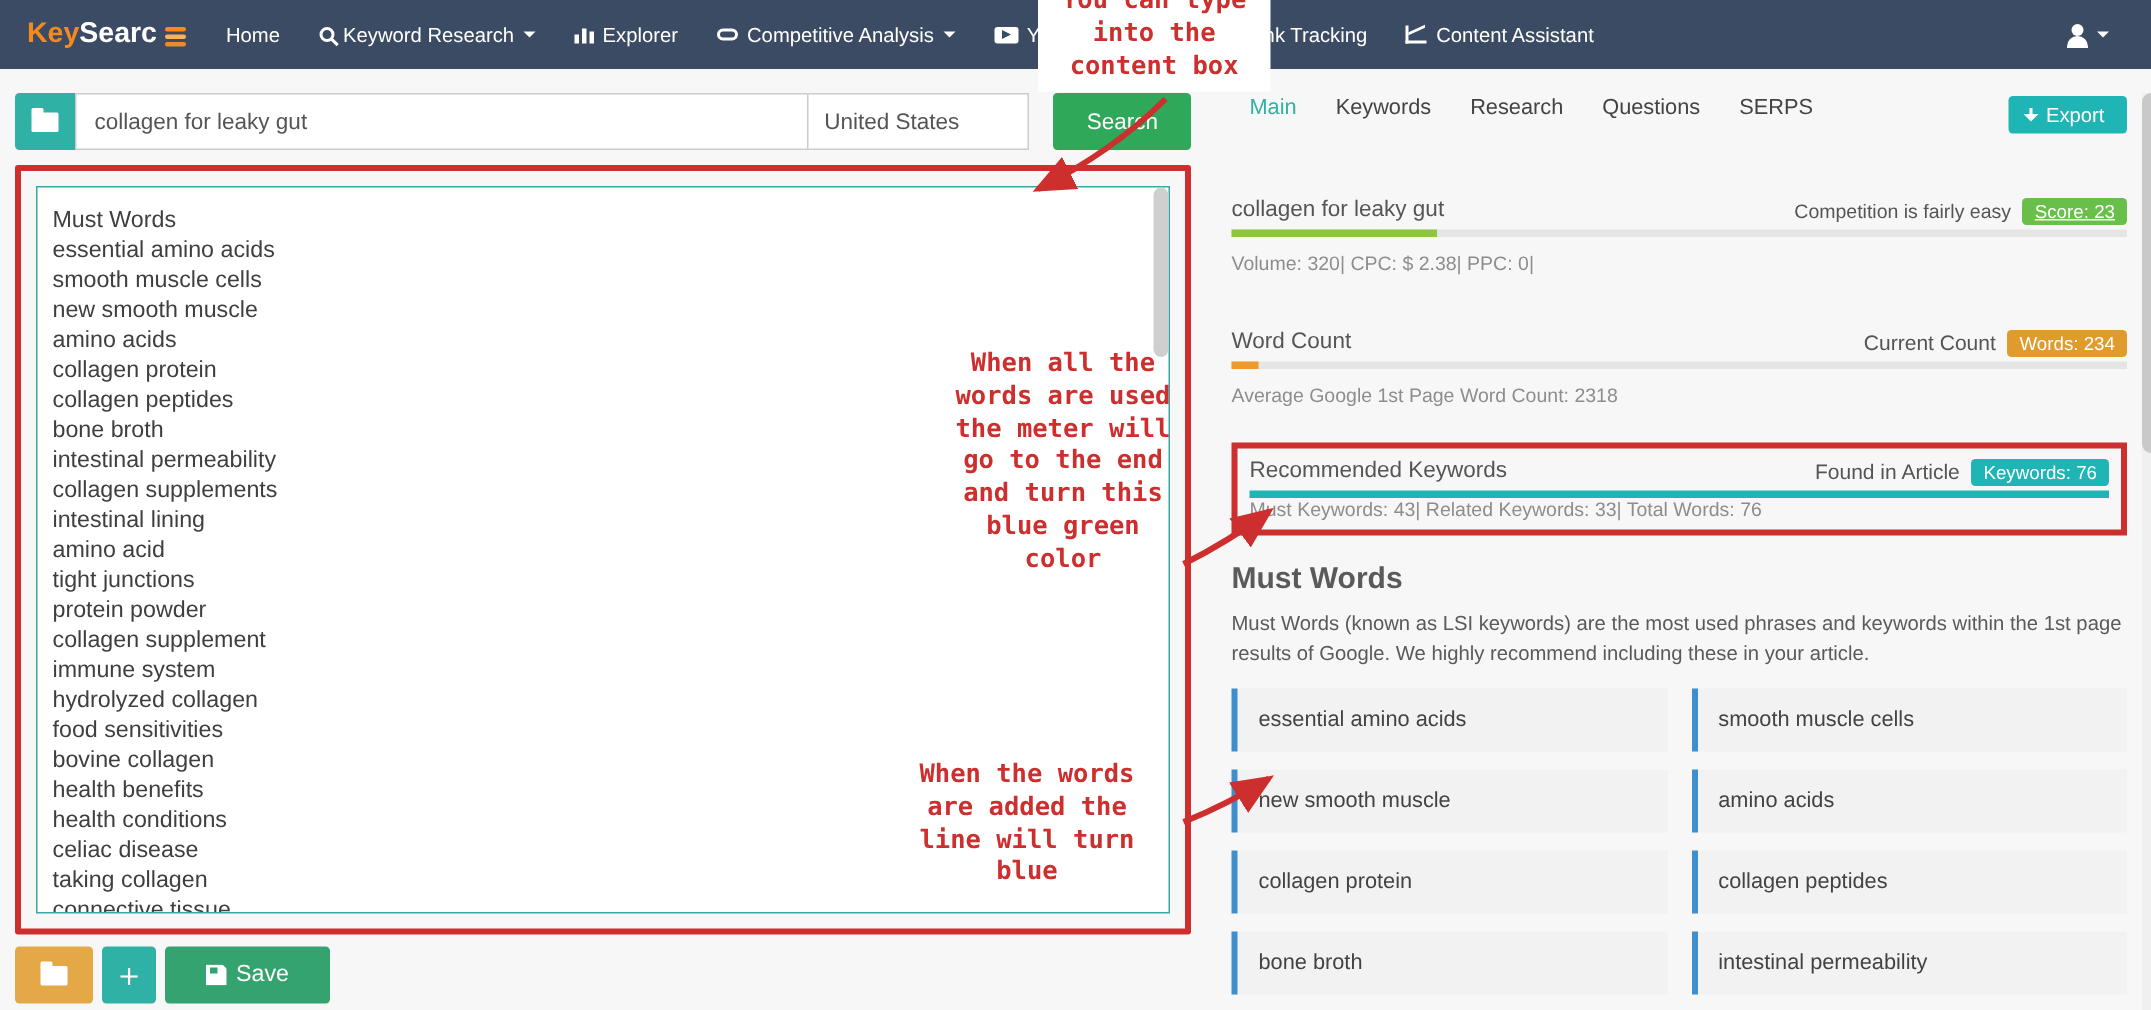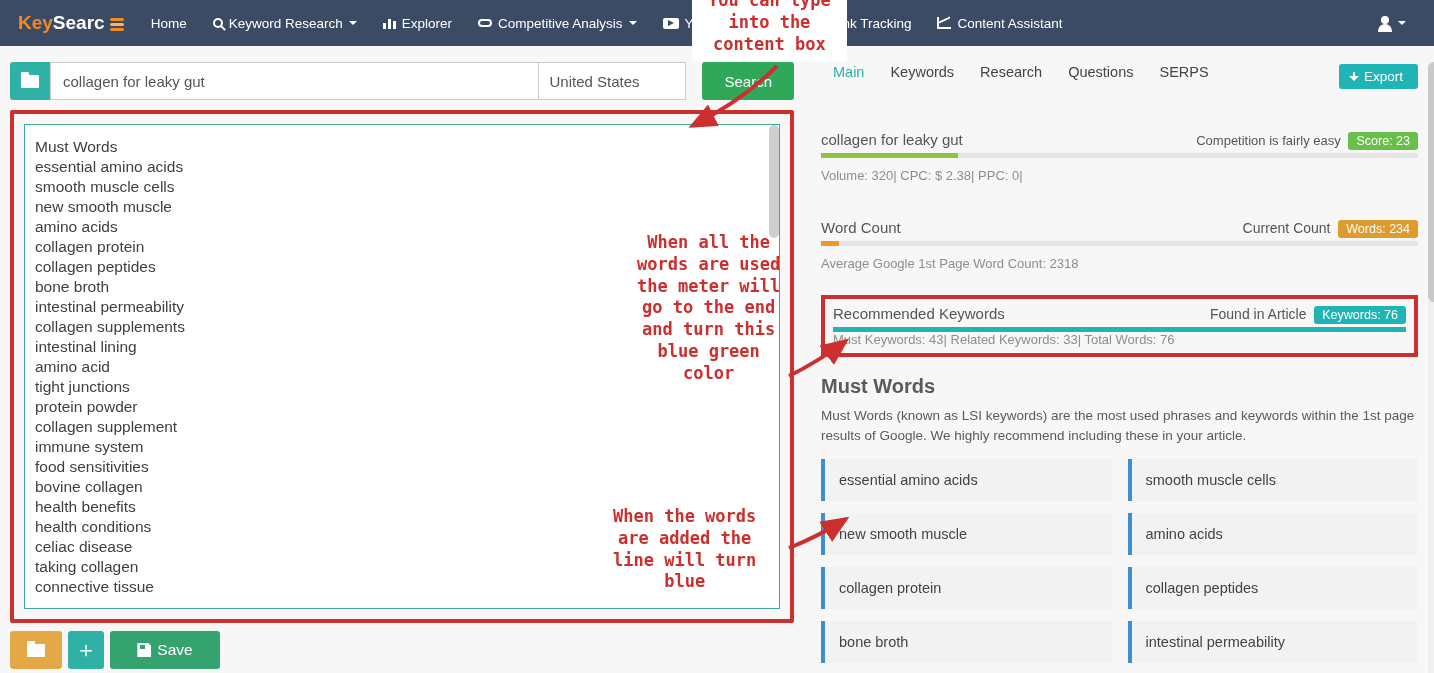--- a/index.html
+++ b/index.html
@@ -55,21 +55,21 @@
   
   .tabs { display:flex; gap:26px; padding:2px 0 12px 12px; font-size:14.5px; color:#444;}
   .tab { cursor:pointer; }
   .tab.active { color:var(--teal2); font-weight:400; }
   .export-btn { margin-left:auto; background:#1fb5b4; color:#fff; padding:5px 10px; border-radius:3px; font-size:13.5px; display:flex; align-items:center; gap:5px;}
   .panel-row { padding:6px 0 2px 0;}
   .row-top { display:flex; align-items:center; justify-content:space-between; }
   .title-sm { font-size:15px; color:#555;}
   .faint { color:var(--midgrey); font-size:13px; }
   .badge { color:#fff; font-size:12.5px; padding:2px 8px; border-radius:3px;}
-  .badge-green { background:#6ABF4B;}
+  .badge-green { background:#6ABF4B;text-decoration:underline;}
   .badge-orange { background:#e09b2d;}
   .badge-teal { background:#1fb5b4;}
   .bar-track { height:5px; background:var(--lightgrey); width:100%; margin-top:5px;}
   .bar-fill { height:5px;}
   .green-fill { background:#8cc641; width:23%;}
   .orange-fill { background:#ed9a2a; width:3%;}
   .teal-fill { background:#1fb5b4; width:100%;}
 
   .rk-box { border:4px solid var(--red); padding:6px 8px 6px 8px; margin:22px 0 18px 0; }
 
@@ -202,20 +202,21 @@
             <div>collagen peptides</div>
             <div>bone broth</div>
             <div>intestinal permeability</div>
             <div>collagen supplements</div>
             <div>intestinal lining</div>
             <div>amino acid</div>
             <div>tight junctions</div>
             <div>protein powder</div>
             <div>collagen supplement</div>
             <div>immune system</div>
+            <div>hydrolyzed collagen</div>
             <div>food sensitivities</div>
             <div>bovine collagen</div>
             <div>health benefits</div>
             <div>health conditions</div>
             <div>celiac disease</div>
             <div>taking collagen</div>
             <div>connective tissue</div>
           </div>
         <div class="fake-scroll"></div>
       </div>

